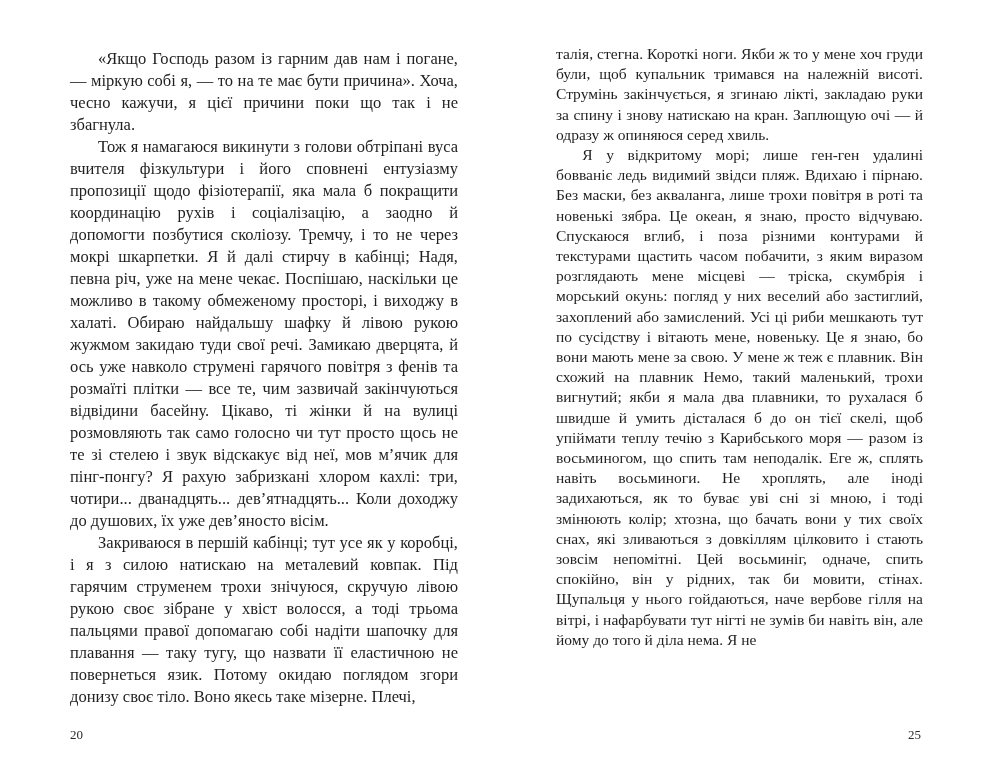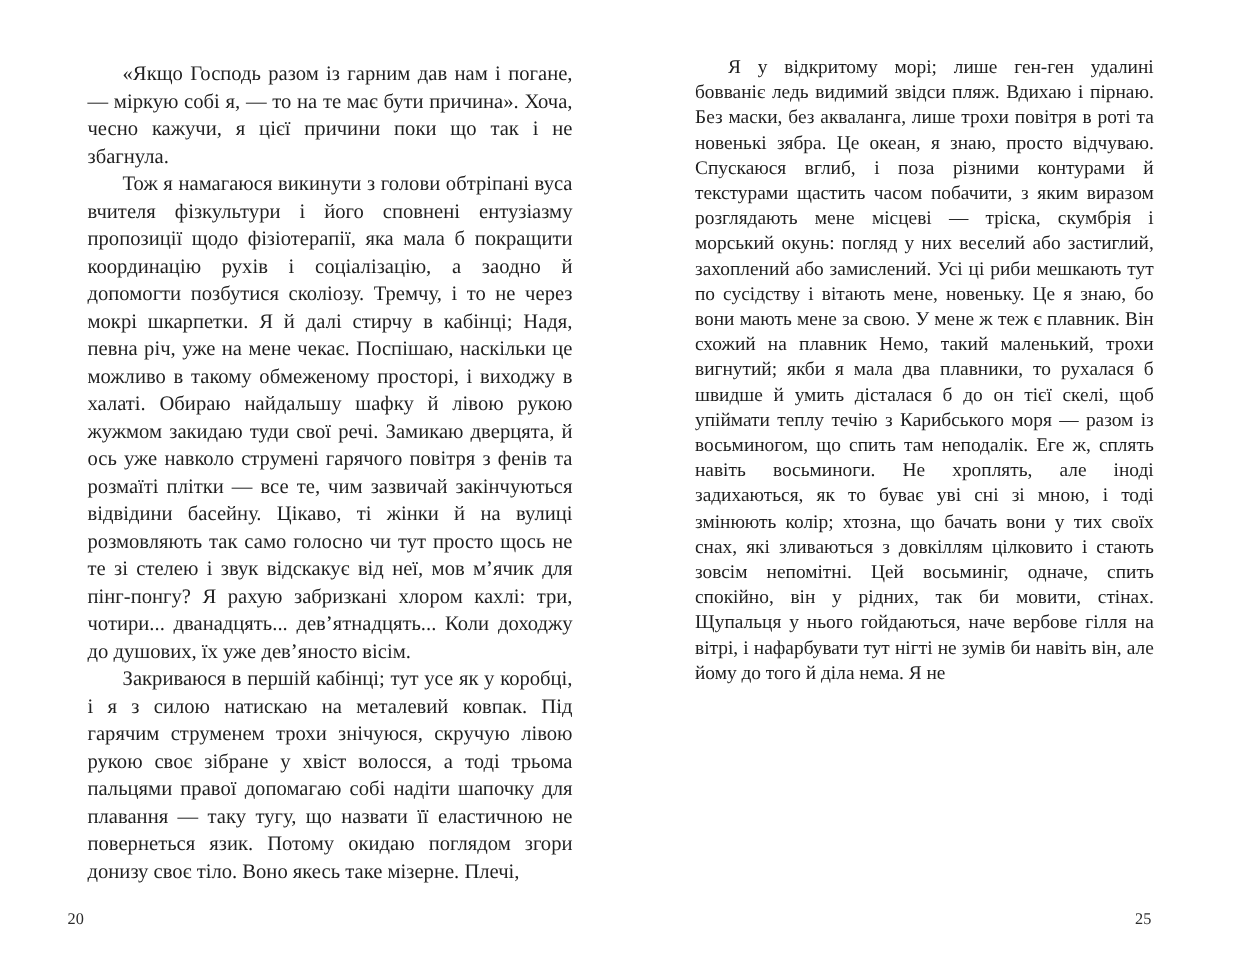--- a/index.html
+++ b/index.html
@@ -40,35 +40,36 @@
     width: 367px;
     font-size: 15.5px;
     line-height: 20.2px;
   }
   .page-number {
     position: absolute;
     top: 727px;
     font-size: 13px;
     color: #2b2b2b;
   }
-  .pn-left { left: 54px; }
+  .pn-left { left: 70px; }
   .pn-right { left: 908px; }
 </style>
 </head>
 <body>
 
 <div class="spread">
 
   <div class="page-text left-col">
     <p>«Якщо Господь разом із гарним дав нам і погане, — міркую собі я, — то на те має бути причина». Хоча, чесно кажучи, я цієї причини поки що так і не збагнула.</p>
     <p>Тож я намагаюся викинути з голови обтріпані вуса вчителя фізкультури і його сповнені ентузіазму пропозиції щодо фізіотерапії, яка мала б покращити координацію рухів і соціалізацію, а заодно й допомогти позбутися сколіозу. Тремчу, і то не через мокрі шкарпетки. Я й далі стирчу в кабінці; Надя, певна річ, уже на мене чекає. Поспішаю, наскільки це можливо в такому обмеженому просторі, і виходжу в халаті. Обираю найдальшу шафку й лівою рукою жужмом закидаю туди свої речі. Замикаю дверцята, й ось уже навколо струмені гарячого повітря з фенів та розмаїті плітки — все те, чим зазвичай закінчуються відвідини басейну. Цікаво, ті жінки й на вулиці розмовляють так само голосно чи тут просто щось не те зі стелею і звук відскакує від неї, мов м’ячик для пінг-понгу? Я рахую забризкані хлором кахлі: три, чотири... дванадцять... дев’ятнадцять... Коли доходжу до душових, їх уже дев’яносто вісім.</p>
     <p>Закриваюся в першій кабінці; тут усе як у коробці, і я з силою натискаю на металевий ковпак. Під гарячим струменем трохи знічуюся, скручую лівою рукою своє зібране у хвіст волосся, а тоді трьома пальцями правої допомагаю собі надіти шапочку для плавання — таку тугу, що назвати її еластичною не повернеться язик. Потому окидаю поглядом згори донизу своє тіло. Воно якесь таке мізерне. Плечі,</p>
   </div>
 
   <div class="page-text right-col">
+    <p class="no-indent">талія, стегна. Короткі ноги. Якби ж то у мене хоч груди були, щоб купальник тримався на належній висоті. Струмінь закінчується, я згинаю лікті, закладаю руки за спину і знову натискаю на кран. Заплющую очі — й одразу ж опиняюся серед хвиль.</p>
     <p>Я у відкритому морі; лише ген-ген удалині бовваніє ледь видимий звідси пляж. Вдихаю і пірнаю. Без маски, без акваланга, лише трохи повітря в роті та новенькі зябра. Це океан, я знаю, просто відчуваю. Спускаюся вглиб, і поза різними контурами й текстурами щастить часом побачити, з яким виразом розглядають мене місцеві — тріска, скумбрія і морський окунь: погляд у них веселий або застиглий, захоплений або замислений. Усі ці риби мешкають тут по сусідству і вітають мене, новеньку. Це я знаю, бо вони мають мене за свою. У мене ж теж є плавник. Він схожий на плавник Немо, такий маленький, трохи вигнутий; якби я мала два плавники, то рухалася б швидше й умить дісталася б до он тієї скелі, щоб упіймати теплу течію з Карибського моря — разом із восьминогом, що спить там неподалік. Еге ж, сплять навіть восьминоги. Не хроплять, але іноді задихаються, як то буває уві сні зі мною, і тоді змінюють колір; хтозна, що бачать вони у тих своїх снах, які зливаються з довкіллям цілковито і стають зовсім непомітні. Цей восьминіг, одначе, спить спокійно, він у рідних, так би мовити, стінах. Щупальця у нього гойдаються, наче вербове гілля на вітрі, і нафарбувати тут нігті не зумів би навіть він, але йому до того й діла нема. Я не</p>
   </div>
 
   <div class="page-number pn-left">20</div>
 
   <div class="page-number pn-right">25</div>
 
 </div>
 
 </body></html>

